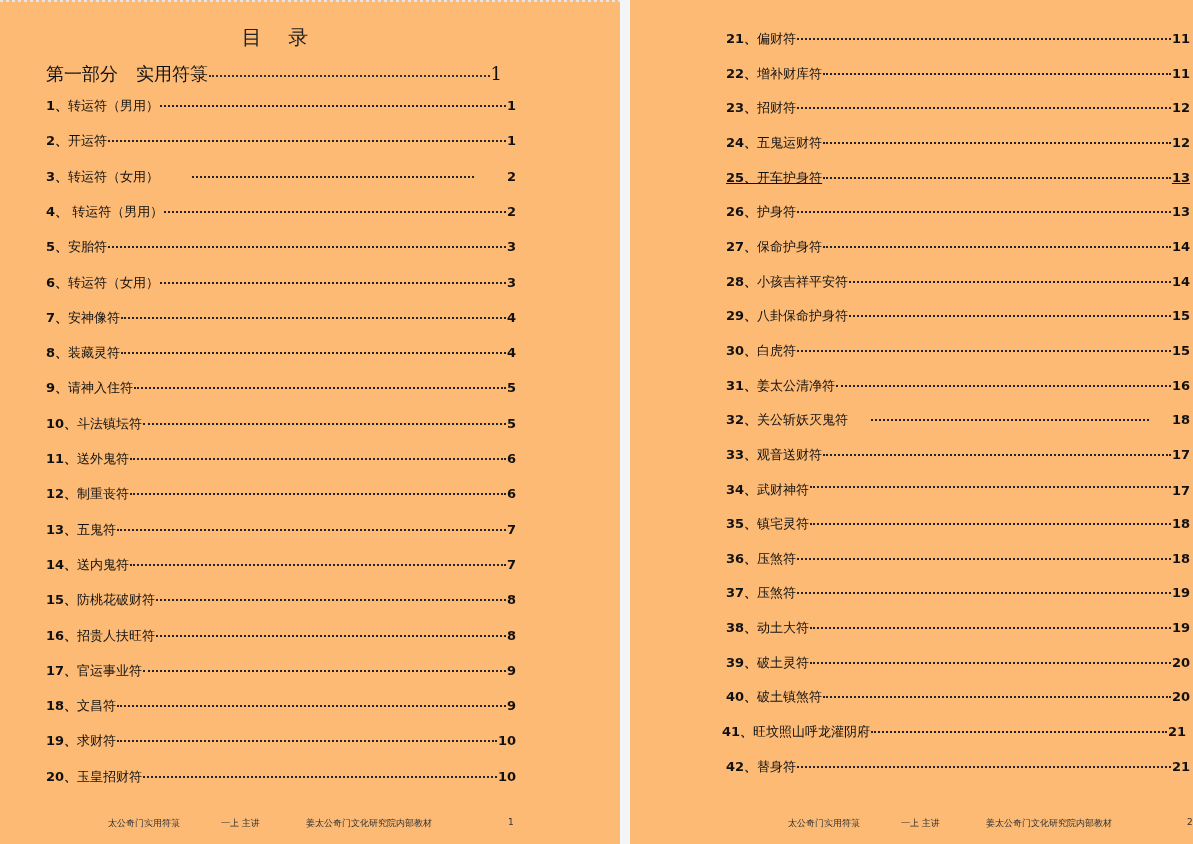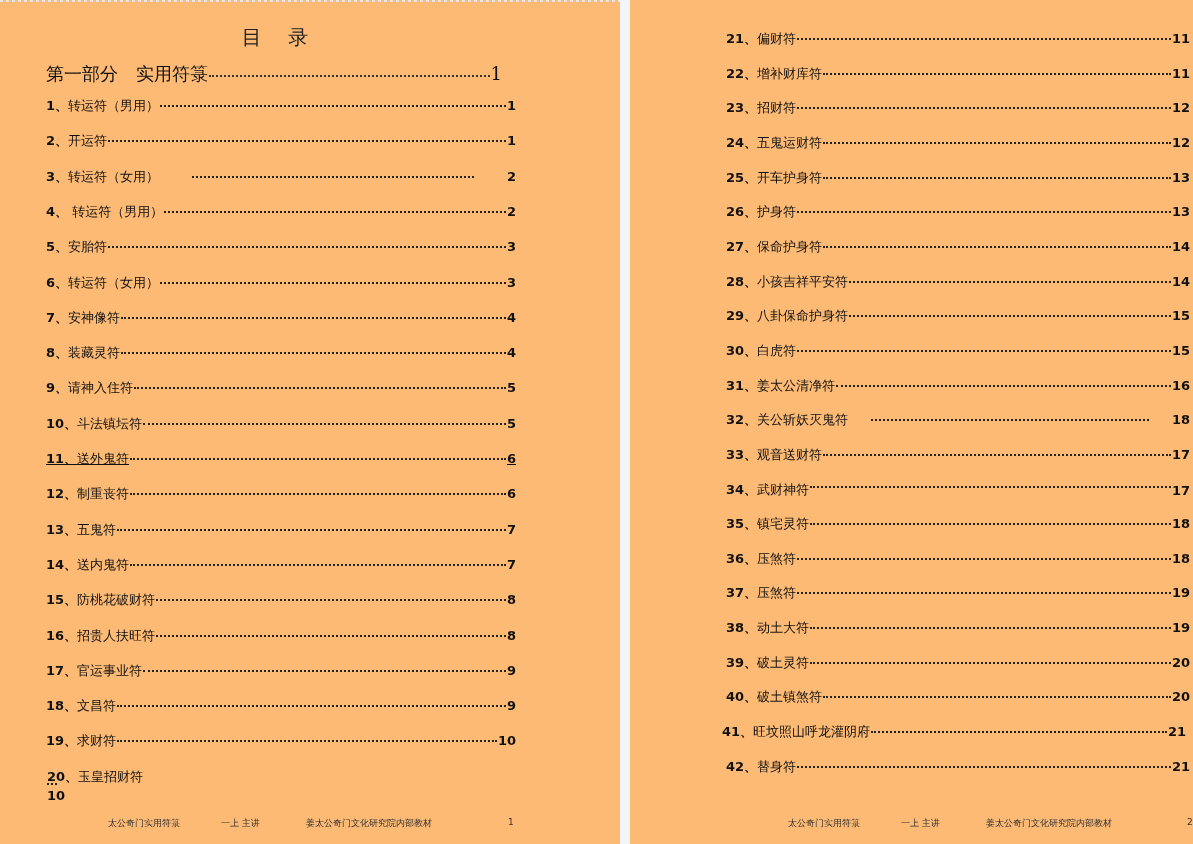--- a/index.html
+++ b/index.html
@@ -100,21 +100,21 @@
       <div class="row" style="left: 46px; width: 470px; top: 379.4px;">
         <span class="label"><span class="num">9、</span><span class="txt">请神入住符</span></span>
         <span class="leader"></span>
         <span class="pg">5</span>
       </div>
       <div class="row" style="left: 46px; width: 470px; top: 414.7px;">
         <span class="label"><span class="num">10、</span><span class="txt">斗法镇坛符</span></span>
         <span class="leader"></span>
         <span class="pg">5</span>
       </div>
-      <div class="row" style="left: 46px; width: 470px; top: 450px; text-decoration: underline;">
+      <div class="row" style="left: 46px; width: 470px; top: 450px;">
         <span class="label"><span class="num">11、</span><span class="txt">送外鬼符</span></span>
         <span class="leader"></span>
         <span class="pg">6</span>
       </div>
       <div class="row" style="left: 46px; width: 470px; top: 485.3px;">
         <span class="label"><span class="num">12、</span><span class="txt">制重丧符</span></span>
         <span class="leader"></span>
         <span class="pg">6</span>
       </div>
       <div class="row" style="left: 46px; width: 470px; top: 520.6px;">
@@ -145,21 +145,21 @@
       <div class="row" style="left: 46px; width: 470px; top: 697.1px;">
         <span class="label"><span class="num">18、</span><span class="txt">文昌符</span></span>
         <span class="leader"></span>
         <span class="pg">9</span>
       </div>
       <div class="row" style="left: 46px; width: 470px; top: 732.4px;">
         <span class="label"><span class="num">19、</span><span class="txt">求财符</span></span>
         <span class="leader"></span>
         <span class="pg">10</span>
       </div>
-      <div class="row" style="left: 46px; width: 470px; top: 767.7px; flex-direction: column;">
+      <div class="row" style="left: 46px; width: 470px; top: 767.7px;">
         <span class="label"><span class="num">20、</span><span class="txt">玉皇招财符</span></span>
         <span class="leader"></span>
         <span class="pg">10</span>
       </div>
     </div>
 
   <div class="footer">
     <span style="left:108px">太公奇门实用符箓</span>
     <span style="left:221px">一上 主讲</span>
     <span style="left:306px">姜太公奇门文化研究院内部教材</span>
@@ -184,21 +184,21 @@
       <div class="row" style="left: 96px; width: 464px; top: 99.3px;">
         <span class="label"><span class="num">23、</span><span class="txt">招财符</span></span>
         <span class="leader"></span>
         <span class="pg">12</span>
       </div>
       <div class="row" style="left: 96px; width: 464px; top: 133.95px;">
         <span class="label"><span class="num">24、</span><span class="txt">五鬼运财符</span></span>
         <span class="leader"></span>
         <span class="pg">12</span>
       </div>
-      <div class="row" style="left: 96px; width: 464px; top: 168.6px;">
+      <div class="row" style="left: 96px; width: 464px; top: 168.6px; text-decoration: underline;">
         <span class="label"><span class="num">25、</span><span class="txt">开车护身符</span></span>
         <span class="leader"></span>
         <span class="pg">13</span>
       </div>
       <div class="row" style="left: 96px; width: 464px; top: 203.25px;">
         <span class="label"><span class="num">26、</span><span class="txt">护身符</span></span>
         <span class="leader"></span>
         <span class="pg">13</span>
       </div>
       <div class="row" style="left: 96px; width: 464px; top: 237.9px;">

